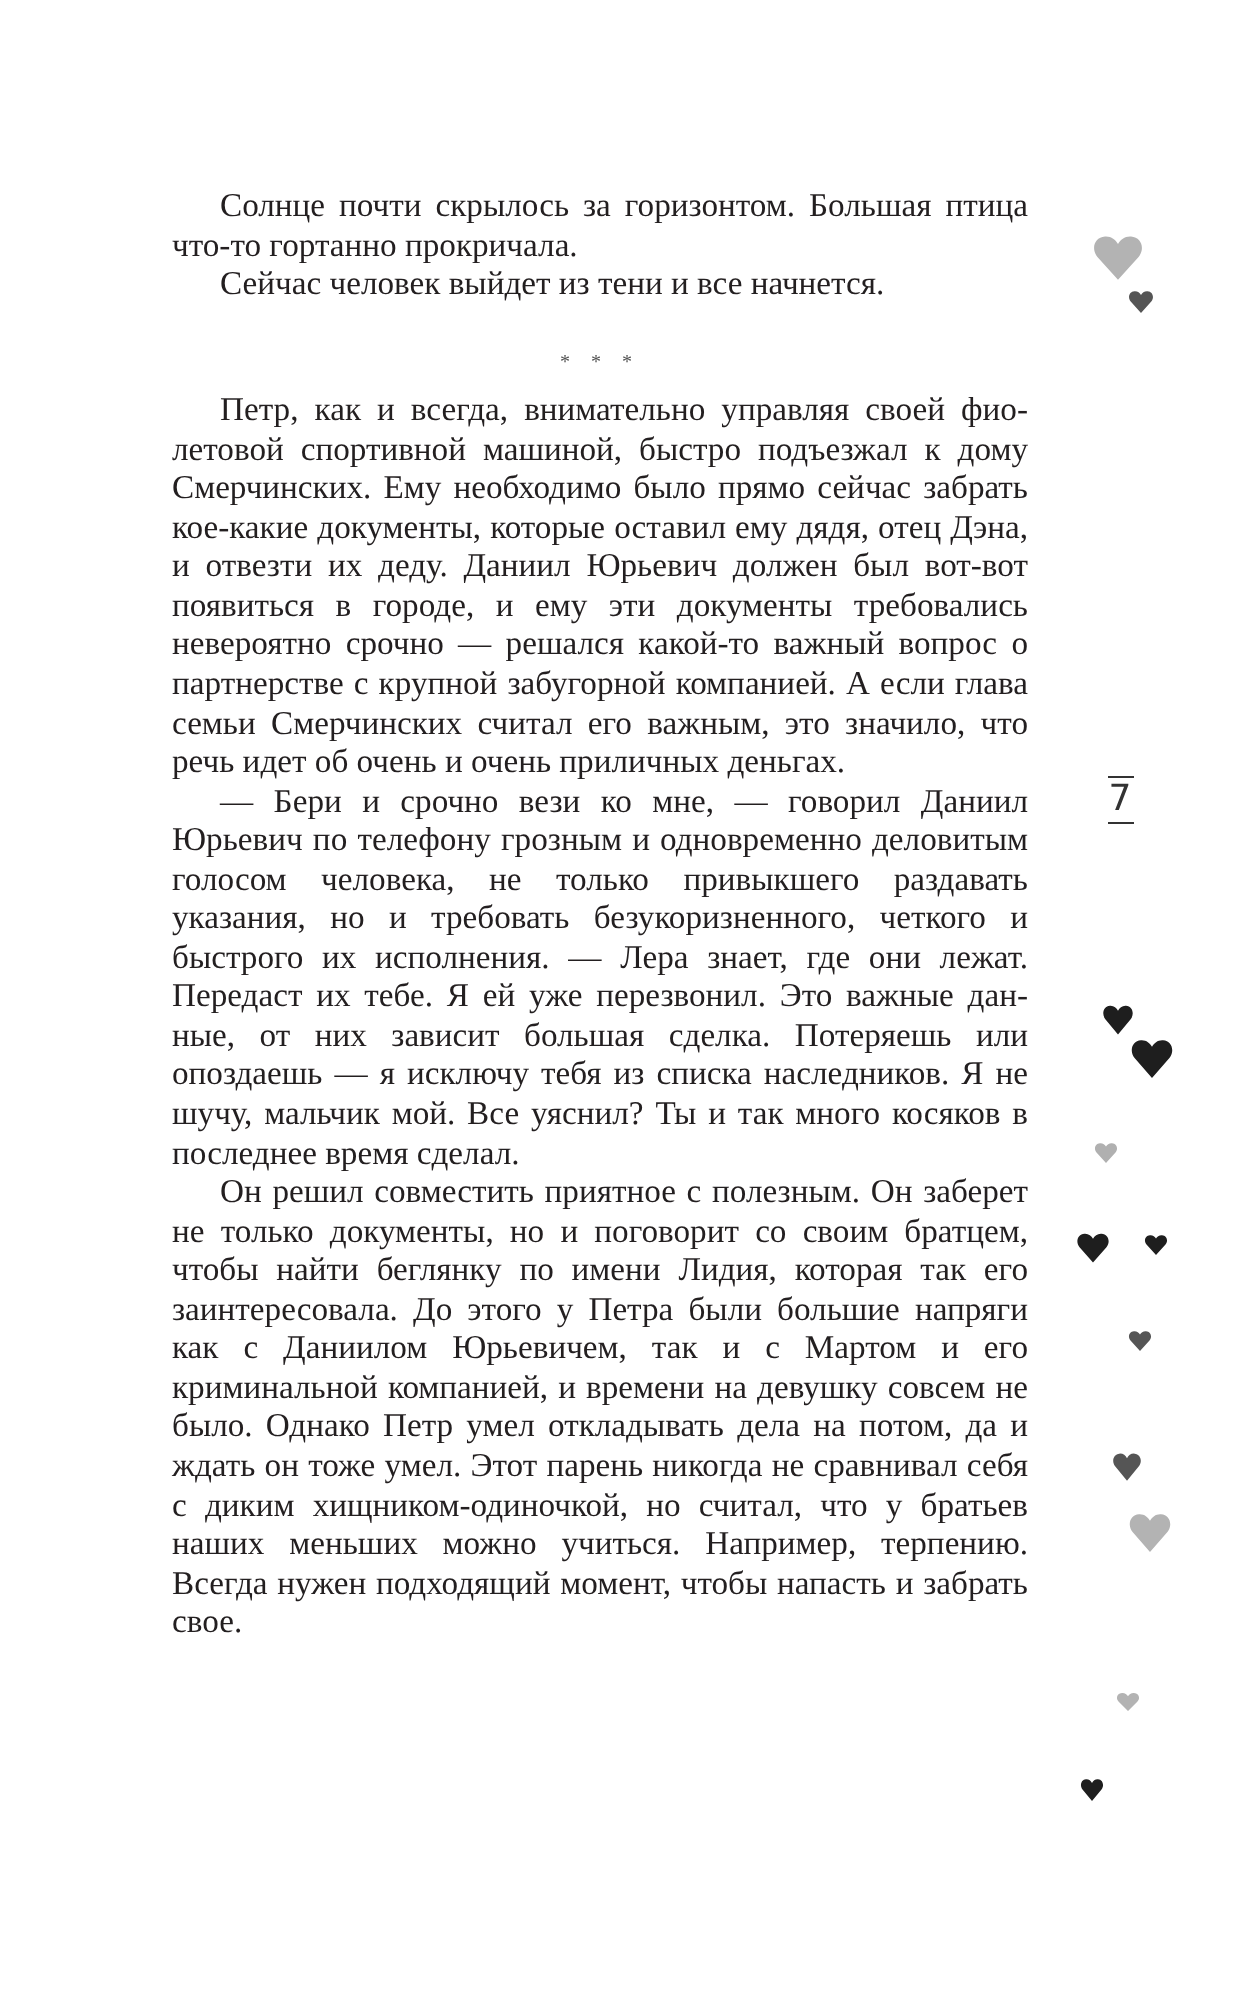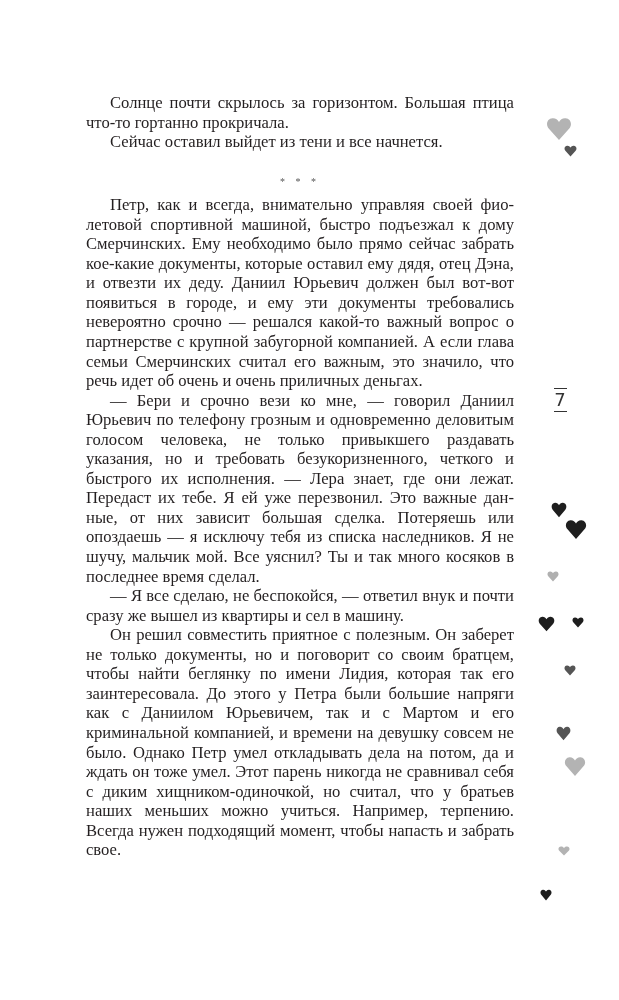--- a/index.html
+++ b/index.html
@@ -49,27 +49,26 @@
   .heart { position: absolute; }
   .heart svg { display: block; width: 100%; height: 100%; }
 </style>
 </head>
 <body>
 
 <div class="page">
 
   <div class="text-column">
     <p class="para">Солнце почти скрылось за горизонтом. Большая пти­ца что-то гортанно прокричала.</p>
-    <p class="para last-left">Сейчас оставил выйдет из тени и все начнется.</p>
+    <p class="para last-left">Сейчас человек выйдет из тени и все начнется.</p>
 
     <div class="scene-break">* * *</div>
 
     <p class="para">Петр, как и всегда, внимательно управляя своей фио­летовой спортивной машиной, быстро подъезжал к дому Смерчинских. Ему необходимо было прямо сейчас за­брать кое-какие документы, которые оставил ему дядя, отец Дэна, и отвезти их деду. Даниил Юрьевич должен был вот-вот появиться в городе, и ему эти документы требовались невероятно срочно — решался какой-то важный вопрос о партнерстве с крупной забугорной ком­панией. А если глава семьи Смерчинских считал его важ­ным, это значило, что речь идет об очень и очень при­личных деньгах.</p>
     <p class="para">— Бери и срочно вези ко мне, — говорил Даниил Юрьевич по телефону грозным и одновременно делови­тым голосом человека, не только привыкшего раздавать указания, но и требовать безукоризненного, четкого и быстрого их исполнения. — Лера знает, где они лежат. Передаст их тебе. Я ей уже перезвонил. Это важные дан­ные, от них зависит большая сделка. Потеряешь или опоздаешь — я исключу тебя из списка наследников. Я не шучу, мальчик мой. Все уяснил? Ты и так много косяков в последнее время сделал.</p>
-    <p class="para">— Я все сделаю, не беспокойся, — ответил внук и поч­ти сразу же вышел из квартиры и сел в машину.</p>
     <p class="para">Он решил совместить приятное с полезным. Он забе­рет не только документы, но и поговорит со своим брат­цем, чтобы найти беглянку по имени Лидия, которая так его заинтересовала. До этого у Петра были большие на­пряги как с Даниилом Юрьевичем, так и с Мартом и его криминальной компанией, и времени на девушку совсем не было. Однако Петр умел откладывать дела на потом, да и ждать он тоже умел. Этот парень никогда не сравни­вал себя с диким хищником-одиночкой, но считал, что у братьев наших меньших можно учиться. Например, терпению. Всегда нужен подходящий момент, чтобы на­пасть и забрать свое.</p>
   </div>
 
   <div class="page-number">
     <span class="rule"></span>
     <span class="num">7</span>
     <span class="rule"></span>
   </div>
 
   <div id="hearts">

